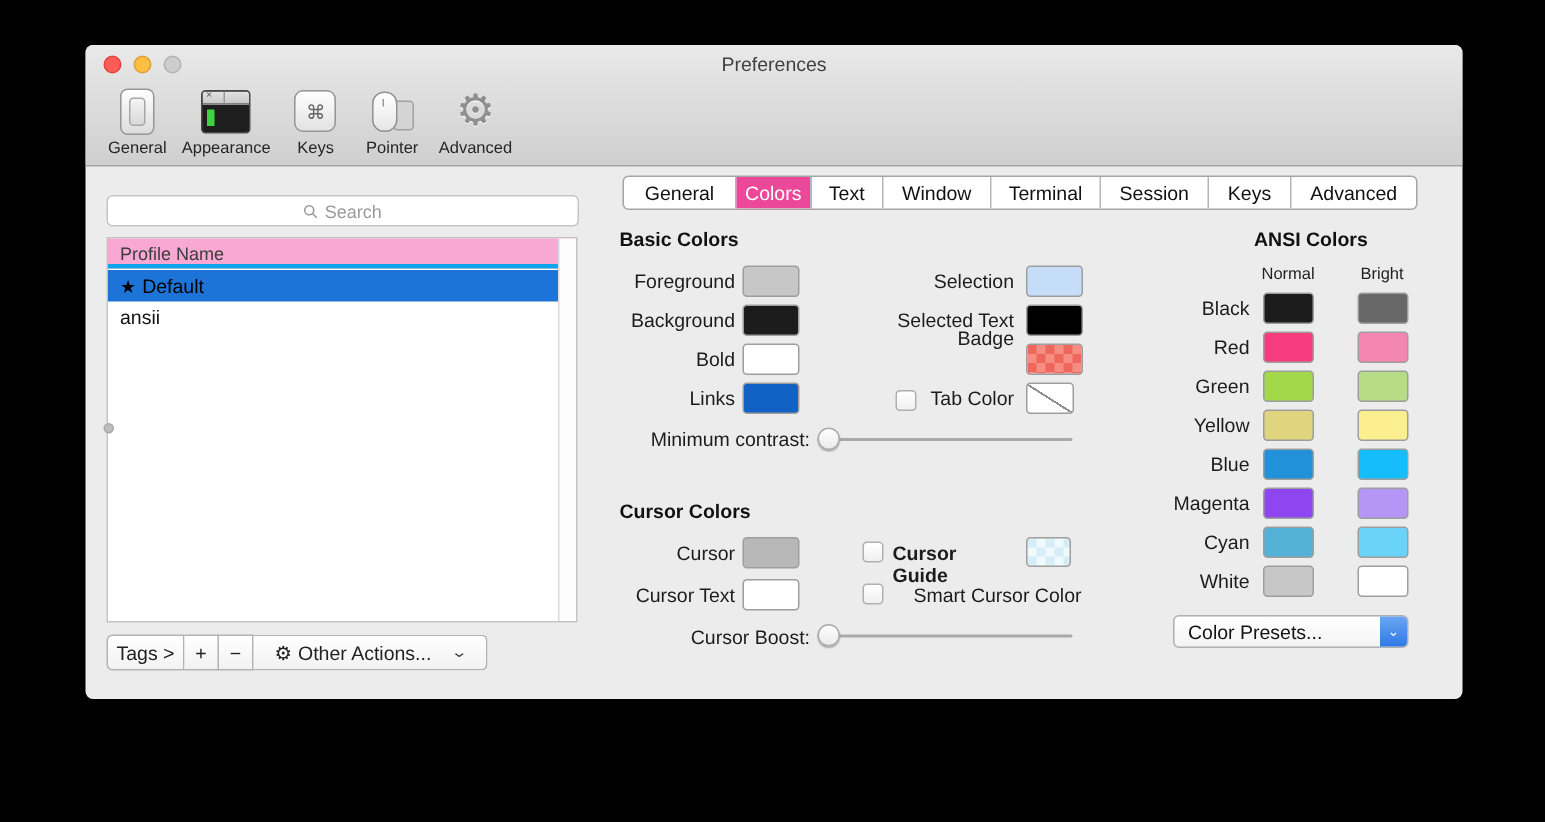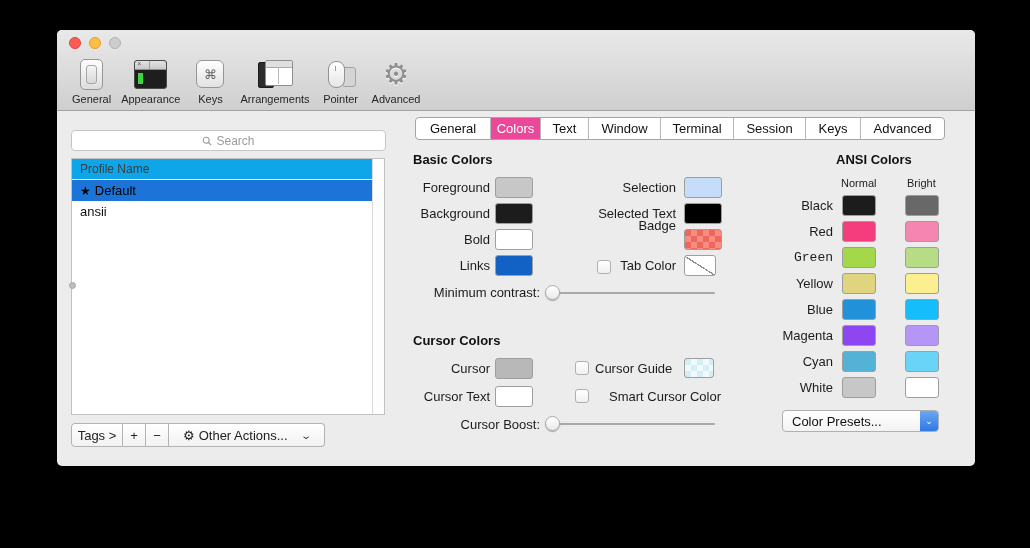--- a/index.html
+++ b/index.html
@@ -33,21 +33,21 @@
   .ic-arrange .front:before{content:"";position:absolute;left:0;top:0;width:100%;height:6px;background:#dfdfdf;border-bottom:1px solid #aaa;}
   .ic-arrange .front:after{content:"";position:absolute;left:12px;top:6px;width:1px;height:17px;background:#bbb;}
   .ic-pointer{position:relative;width:30px;height:28px;}
   .ic-pointer .mouse{position:absolute;left:2px;top:1px;width:15px;height:25px;background:linear-gradient(#ffffff,#e6e6e6);border:1px solid #929292;border-radius:8px;}
   .ic-pointer .mouse:before{content:"";position:absolute;left:6px;top:4px;width:1px;height:5px;background:#9a9a9a;}
   .ic-pointer .pad{position:absolute;left:16px;top:7px;width:12px;height:18px;background:#d4d4d4;border:1px solid #a2a2a2;border-radius:3px;}
   .ic-gear{font-size:29px;line-height:29px;color:#8f8f8f;text-shadow:0 1px 0 #fff;}
   
   .searchbox{position:absolute;left:14px;top:100px;width:313px;height:19px;background:#fff;border:1px solid #c6c6c6;border-radius:4px;display:flex;align-items:center;justify-content:center;gap:4px;color:#9b9b9b;font-size:12px;}
   .plist{position:absolute;left:14px;top:128px;width:314px;height:257px;background:#fff;border:1px solid #c2c2c2;box-sizing:border-box;}
-  .plist .hdr{position:absolute;left:0;top:0;width:100%;height:20px;border-bottom:5px solid #0ea5e9;font-size:12px;color:#3c3c3c;line-height:20px;padding-left:8px;box-sizing:border-box;background:#0ea5e9;}
+  .plist .hdr{position:absolute;left:0;top:0;width:100%;height:20px;border-bottom:3px solid #0ea5e9;font-size:12px;color:#3c3c3c;line-height:20px;padding-left:8px;box-sizing:border-box;background:#f9a8d4;}
   .plist .sbcol{position:absolute;right:0;top:0;width:11px;height:100%;border-left:1px solid #dadada;background:#fdfdfd;}
   .prow{position:absolute;left:0;width:calc(100% - 12px);height:21px;font-size:13px;line-height:21px;padding-left:8px;box-sizing:border-box;color:#111;}
   .prow.sel{background:#1d74d8;color:#000000;}
   .prow .star{font-size:12px;margin-right:4px;}
   .dot{position:absolute;left:12px;top:252px;width:7px;height:7px;border-radius:50%;background:#bdbdbd;border:1px solid #a8a8a8;box-sizing:border-box;}
   .btnbar{position:absolute;left:14px;top:393px;height:24px;display:flex;}
   .bb{background:linear-gradient(#ffffff,#f2f2f2);border:1px solid #b3b3b3;border-left-width:0;font-size:13px;color:#222;display:flex;align-items:center;justify-content:center;box-sizing:border-box;}
   .bb.first{border-left-width:1px;border-radius:4px 0 0 4px;}
   .bb.last{border-radius:0 4px 4px 0;}
   .bb .gear{font-size:13px;margin-right:4px;}
@@ -74,20 +74,21 @@
   .popup .parrow{width:18px;height:100%;background:linear-gradient(#6aa6f3,#2e7ae4);border-radius:0 3px 3px 0;display:flex;align-items:center;justify-content:center;color:#fff;font-size:9px;}
   .mag{width:10px;height:10px;}
 </style>
 </head>
 <body>
 
 <div class="stage">
   <div class="window">
 
     <div class="chrome">
+      <div class="title">Preferences</div>
       <div class="lights">
         <div class="light red"></div>
         <div class="light yellow"></div>
         <div class="light gray"></div>
       </div>
       <div class="toolbar">
         <div class="titem">
           <div class="ticon">
               <div class="ic-general"></div>
             </div>
@@ -102,29 +103,20 @@
                 <div class="green"></div>
             </div>
           </div>
           <div class="tlabel">Appearance</div>
         </div>
         <div class="titem">
           <div class="ticon">
               <div class="ic-keys">⌘</div>
             </div>
           <div class="tlabel">Keys</div>
-        </div>
-        <div class="titem">
-          <div class="ticon">
-              <div class="ic-arrange">
-                <div class="back"></div>
-                <div class="front"></div>
-              </div>
-            </div>
-          <div class="tlabel">Arrangements</div>
         </div>
         <div class="titem">
           <div class="ticon">
               <div class="ic-pointer">
                 <div class="pad"></div>
                 <div class="mouse"></div>
               </div>
             </div>
           <div class="tlabel">Pointer</div>
         </div>
@@ -206,21 +198,21 @@
         <div class="knob"></div>
     </div>
 
     <div class="h1" style="left:356px;top:303px;">Cursor Colors</div>
     <div class="lbl" style="left:336px;top:331px;width:97px;">Cursor</div>
     <div class="swatch" style="left: 438px; top: 328px; background: rgb(184, 184, 184);"></div>
     <div class="lbl" style="left:336px;top:359px;width:97px;">Cursor Text</div>
     <div class="swatch" style="left: 438px; top: 356px; background: rgb(255, 255, 255);"></div>
 
     <div class="cb" style="left:518px;top:331px;"></div>
-    <div class="lbl" style="left:538px;top:331px;width:82px;text-align:left;">Cursor Guide</div>
+    <div class="lbl" style="left:538px;top:331px;width:82px;text-align:left;font-weight:bold;">Cursor Guide</div>
     <div class="swatch checker" style="left: 627px; top: 328px; width: 30px; height: 20px; --c1: #d5edf6; --c2: #f0f9fc;"></div>
     <div class="cb" style="left:518px;top:359px;"></div>
     <div class="lbl" style="left:538px;top:359px;width:140px;text-align:center;">Smart Cursor Color</div>
 
     <div class="lbl" style="left:373px;top:387px;width:110px;">Cursor Boost:</div>
     <div class="slider" style="left:488px;top:386px;width:170px;">
       <div class="track"></div>
         <div class="knob"></div>
     </div>
 
@@ -229,21 +221,21 @@
     <div class="small" style="left:850px;top:147px;">Bright</div>
 
     <div class="lbl" style="left:696px;top:168px;width:80px;">Black</div>
     <div class="ansiswatch" style="left: 785px; top: 165px; background: rgb(28, 28, 28);"></div>
     <div class="ansiswatch" style="left: 848px; top: 165px; background: rgb(104, 104, 104);"></div>
 
     <div class="lbl" style="left:696px;top:194px;width:80px;">Red</div>
     <div class="ansiswatch" style="left: 785px; top: 191px; background: rgb(245, 61, 126);"></div>
     <div class="ansiswatch" style="left: 848px; top: 191px; background: rgb(245, 133, 177);"></div>
 
-    <div class="lbl" style="left:696px;top:220px;width:80px;font-family:Liberation Mono, monospace;">Green</div>
+    <div class="lbl" style="left:696px;top:220px;width:80px;">Green</div>
     <div class="ansiswatch" style="left: 785px; top: 217px; background: rgb(162, 216, 74);"></div>
     <div class="ansiswatch" style="left: 848px; top: 217px; background: rgb(182, 220, 133);"></div>
 
     <div class="lbl" style="left:696px;top:246px;width:80px;">Yellow</div>
     <div class="ansiswatch" style="left: 785px; top: 243px; background: rgb(224, 212, 126);"></div>
     <div class="ansiswatch" style="left: 848px; top: 243px; background: rgb(252, 239, 143);"></div>
 
     <div class="lbl" style="left:696px;top:272px;width:80px;">Blue</div>
     <div class="ansiswatch" style="left: 785px; top: 269px; background: rgb(33, 145, 217);"></div>
     <div class="ansiswatch" style="left: 848px; top: 269px; background: rgb(22, 189, 251);"></div>

